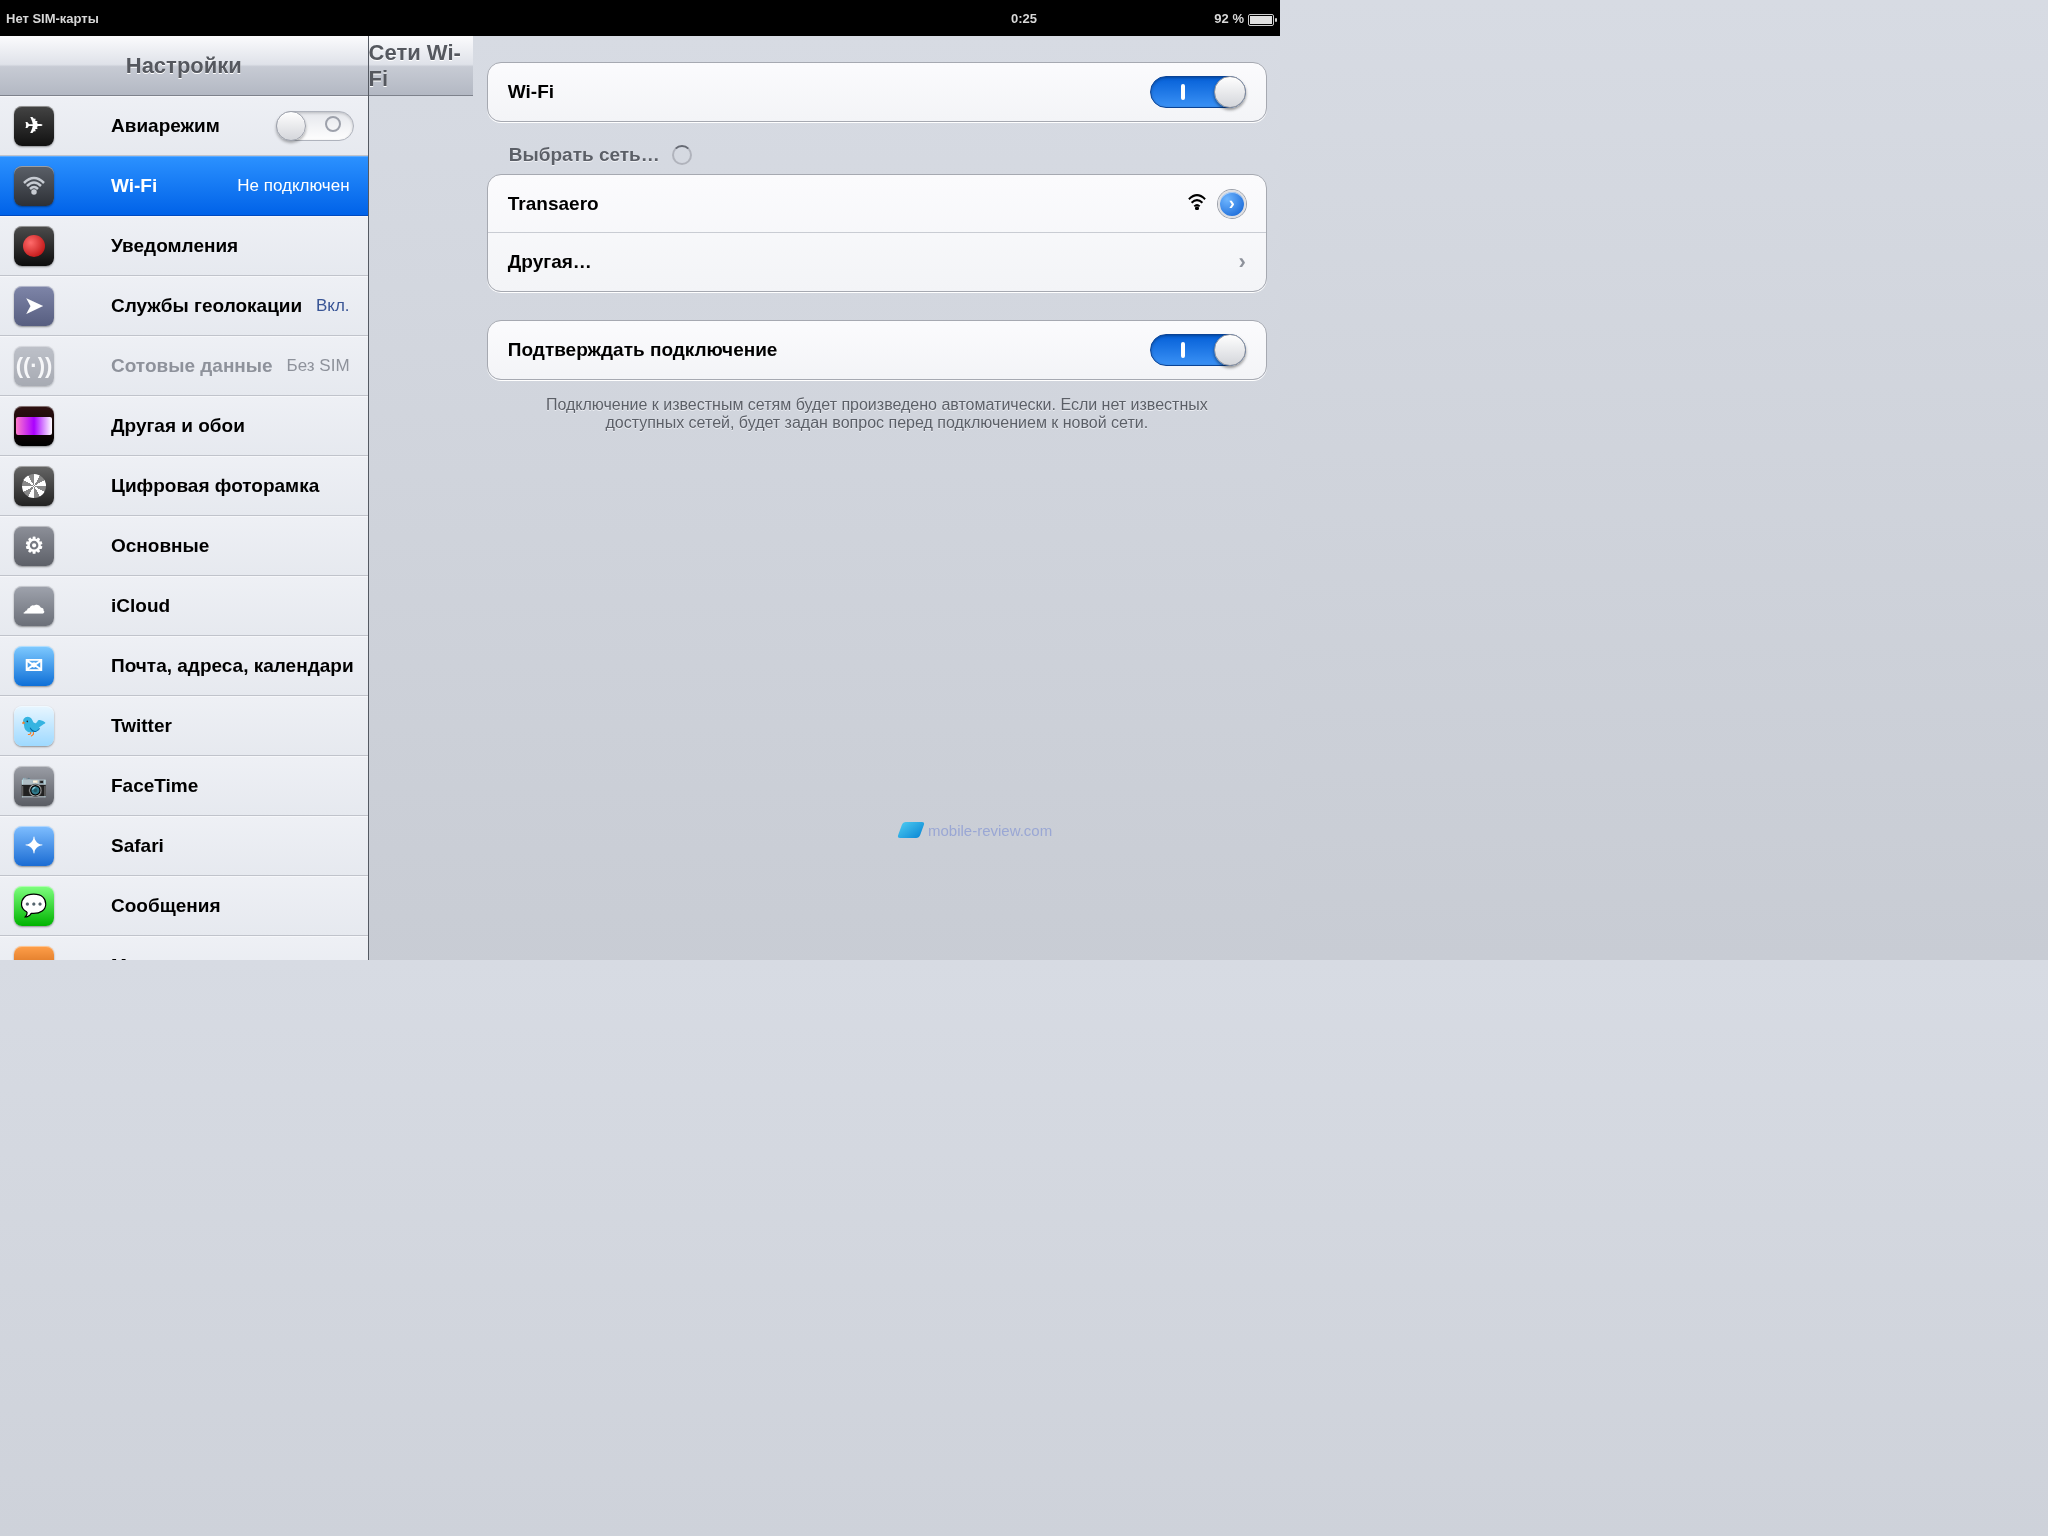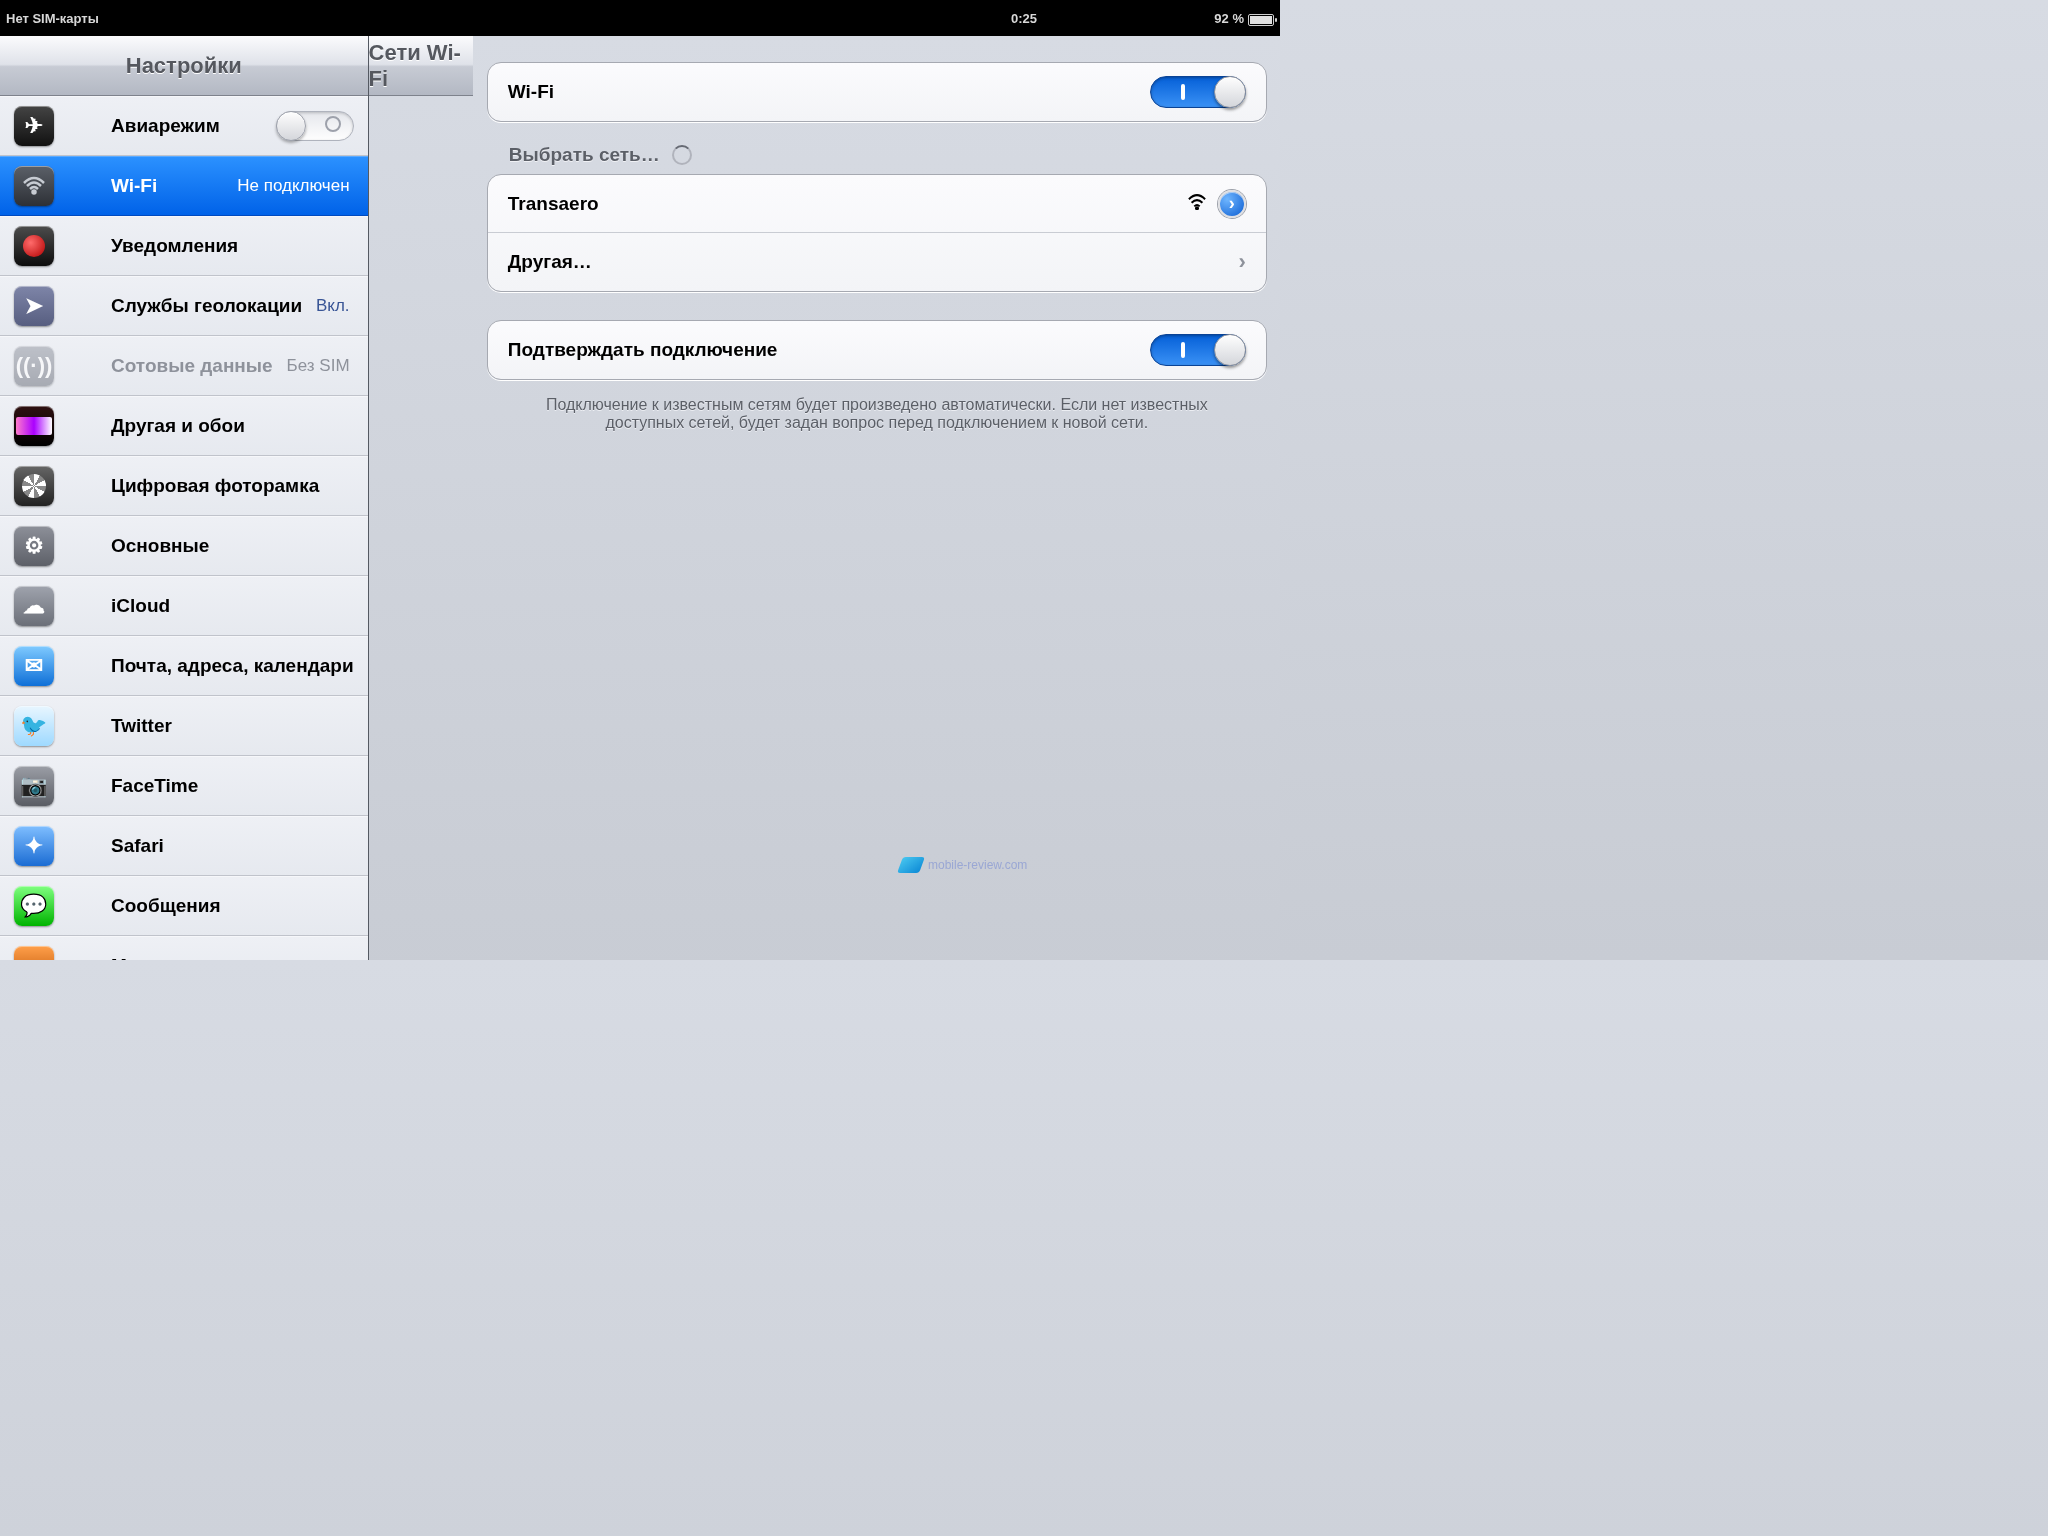--- a/index.html
+++ b/index.html
@@ -136,21 +136,21 @@
     box-shadow: 0 0 0 1px #9ca0a9, inset 0 1px 0 rgba(255,255,255,.5);
     display:flex; align-items:center; justify-content:center;
     color:#fff; font-size:18px; font-weight:bold;
   }
   .chev { color:#8e929b; font-size:22px; font-weight:bold; margin-left:4px; }
   .footnote {
     width: 720px; text-align:center; font-size: 16px;
     color:#5b5f67; margin-top:16px;
     text-shadow: 0 1px 0 #eceef3;
   }
-  .watermark { position: absolute; left: 900px; top: 822px; font-size: 12px; color:#9aa7d4; display:flex; align-items:center; gap:6px;margin-top:35px;}
+  .watermark { position: absolute; left: 900px; top: 822px; font-size: 15px; color:#9aa7d4; display:flex; align-items:flex-start; gap:6px;}
   .wm-icon { width:22px; height:16px; background: linear-gradient(135deg,#48c6ef,#0d8ad6); border-radius:3px; transform: skewX(-20deg); }
 
   
   .ic-air { background: linear-gradient(#444,#111);} 
   .ic-wifi { background: linear-gradient(#5b6068,#2d3036);} 
   .ic-notif { background: linear-gradient(#4c4c4c,#0d0d0d);} .ic-notif::after{content:'';width:22px;height:22px;border-radius:50%;background:radial-gradient(circle at 35% 35%, #ff6b6b, #b10000);}
   .ic-loc { background: linear-gradient(#7e85a8,#575e80);} 
   .ic-cell { background: linear-gradient(#9fa3ad,#7d818b); opacity:.6;} 
   .ic-bright { background: linear-gradient(#2e1010,#000);} 
   .ic-frame { background: linear-gradient(#666,#222);} 

